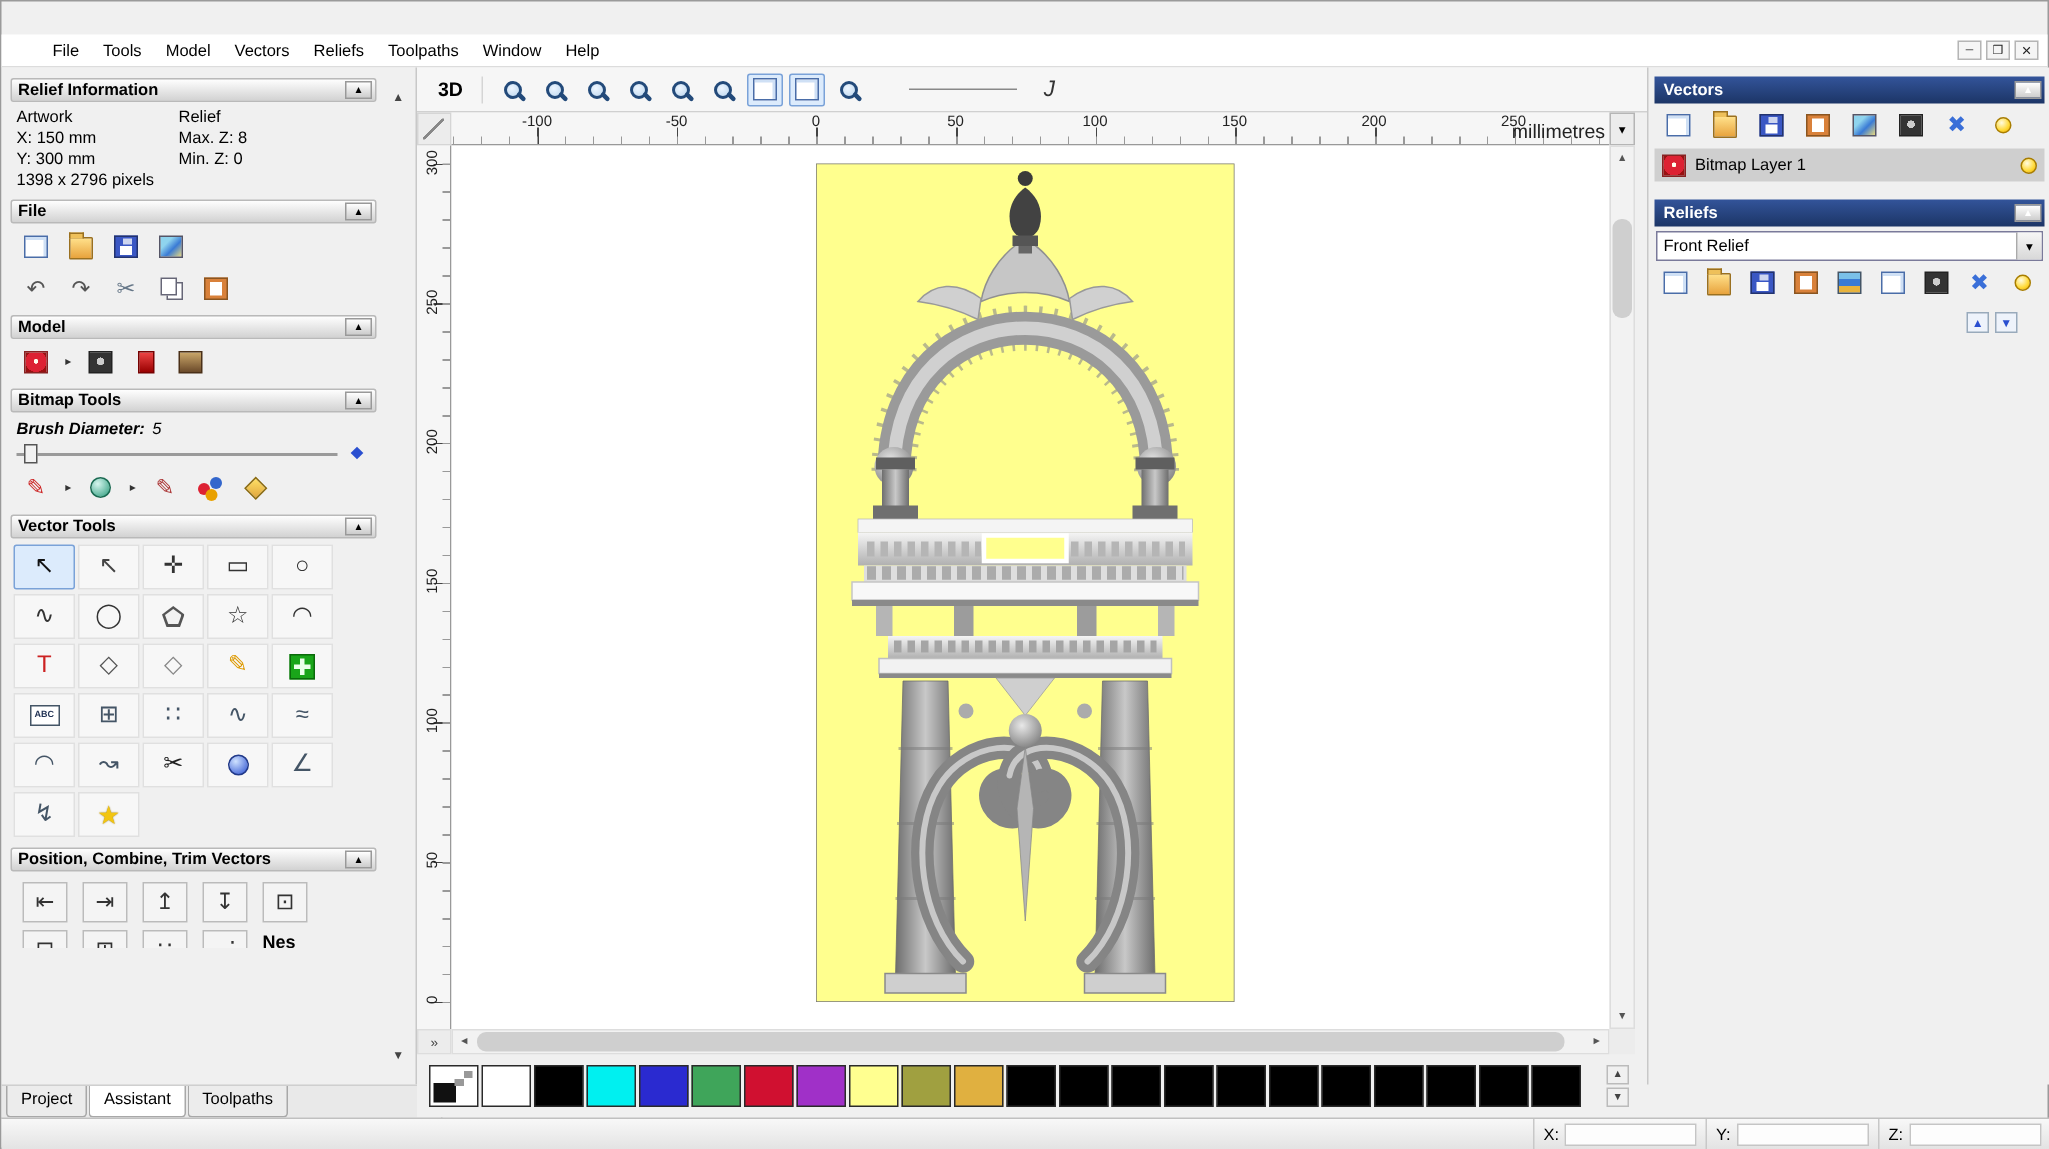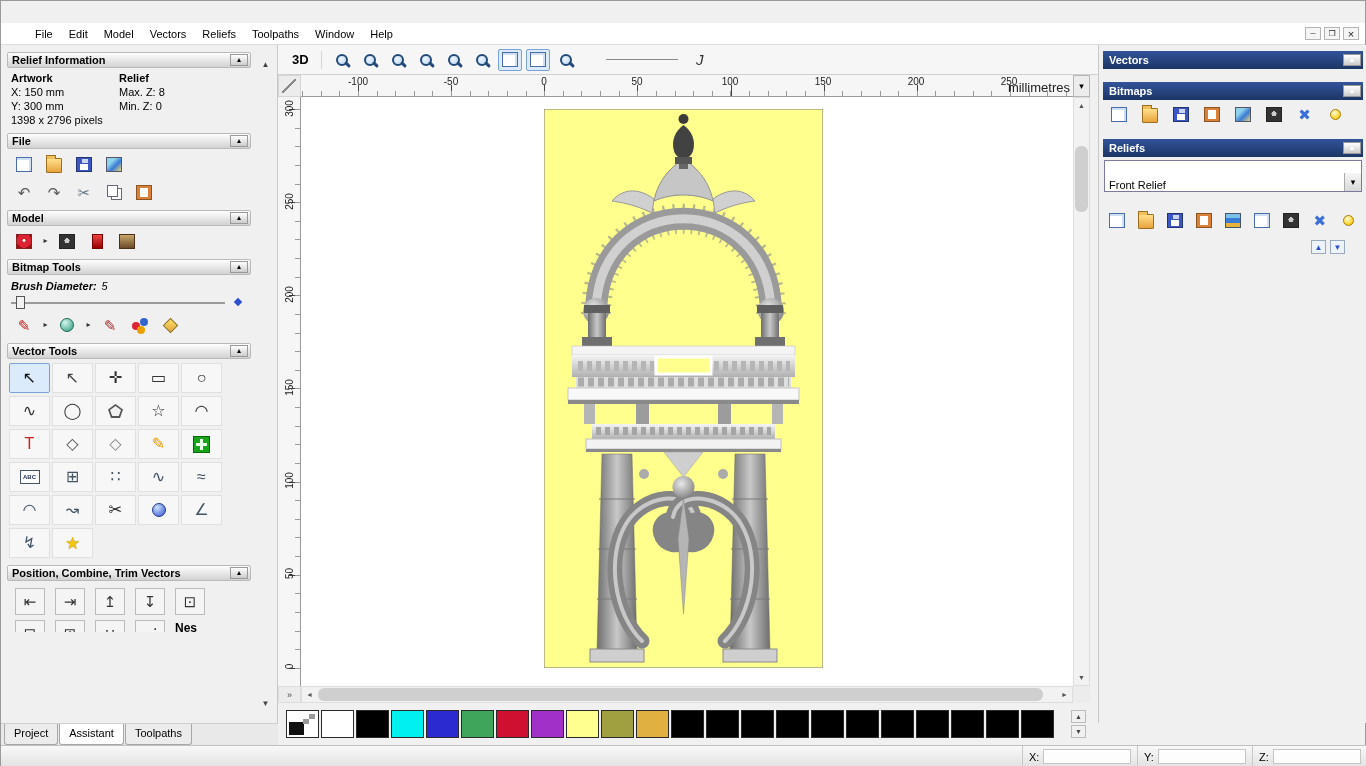--- a/index.html
+++ b/index.html
@@ -70,21 +70,21 @@
   .mi-relief-thumb{width:18px;height:12px;border-radius:50% 50% 42% 42%;background:radial-gradient(circle at 40% 35%,#eee,#999);border:1px solid #777}
   .mi-relief-thumb::after{content:"+";position:absolute;left:-5px;bottom:-5px;font-size:9px;color:#333}
 
   
   .left-panel{position:absolute;left:0;top:44px;width:277px;height:678px;background:#f0f0f0;border-right:1px solid #c8c8c8;padding:2px 26px 2px 6px;overflow:hidden}
   .sec-h{height:16px;display:flex;align-items:center;background:linear-gradient(#fefefe,#d2d2d2);border:1px solid #b9b9b9;border-radius:2px;padding:0 2px 0 4px;margin-top:5px}
   .sec-h .t{font-weight:bold;font-size:11px;flex:1}
   .col-btn{width:18px;height:12px;border:1px solid #999;background:linear-gradient(#fff,#ccc);display:flex;align-items:center;justify-content:center}
   .col-btn::before{content:"▴";font-size:8px;line-height:1}
   .pi-grid{display:grid;grid-template-columns:108px auto;padding:4px 2px 2px 4px;row-gap:2px;font-size:11px}
-  .b{font-weight:bold}
+  .b{font-weight:normal}
   .span2{grid-column:1 / span 2}
   .toolbar-row{display:flex;align-items:center;padding:2px 0 0 2px;flex-wrap:wrap}
   .brush-row{display:flex;gap:5px;padding:5px 2px 0 4px;font-size:11px}
   .brush-lb{font-weight:bold;font-style:italic}
   .brush-val{font-style:italic}
   .slider{position:relative;height:15px;margin:3px 10px 0 4px}
   .slider-track{position:absolute;left:0;right:16px;top:7px;height:2px;background:#9a9a9a}
   .slider-handle{position:absolute;left:5px;top:1px;width:9px;height:13px;background:#f2f2f2;border:1px solid #555}
   .slider-dot{position:absolute;right:0;top:4px;width:6px;height:6px;background:#2a4fd0;transform:rotate(45deg)}
   .vector-grid{display:grid;grid-template-columns:repeat(5,43px);padding:4px 0 2px 2px;row-gap:3px}
@@ -158,40 +158,40 @@
   .rp-toolbar{display:flex;align-items:center;padding:3px 0 2px 0}
   .rp-toolbar .ticon{width:29px;height:22px;margin:0 1px}
   .layer-row{display:flex;align-items:center;height:22px;margin-top:3px;padding:0 5px;gap:6px}
   .layer-row.selected{background:#cfcfcf}
   .layer-name{flex:1;font-size:11px}
   .arrow-ic::before{content:"▸";font-size:8px;color:#333}
   .layer-updown{display:flex;justify-content:flex-end;gap:4px;padding:7px 18px 0 0}
   .ud-btn{width:15px;height:14px;border:1px solid #9ab;background:#eef3fb;display:flex;align-items:center;justify-content:center;font-size:8px;color:#2a4fd0}
   .ud-up::before{content:"▲"}
   .ud-down::before{content:"▼"}
-  .combo{display:flex;height:32px;border:1px solid #7a7a9a;background:#fff;margin:3px 1px 14px 1px;align-items:flex-end}
+  .combo{display:flex;height:20px;border:1px solid #7a7a9a;background:#fff;margin:3px 1px 0 1px;align-items:center}
   .combo-text{flex:1;padding-left:4px;font-size:11px}
   .combo-btn{width:17px;height:18px;background:linear-gradient(#f6f6f6,#d8d8d8);border-left:1px solid #aaa;display:flex;align-items:center;justify-content:center}
   .combo-btn::before{content:"▾";font-size:9px}
   .right-tabs{position:absolute;left:1097px;top:722px;width:269px;height:22px;background:#e9e9e9;border-top:1px solid #cfcfcf;display:flex;align-items:stretch;padding-left:6px}
 
   
   .statusbar{position:absolute;left:0;top:744px;width:1366px;height:22px;background:linear-gradient(#f8f8f8,#e2e2e2);border-top:1px solid #c0c0c0;display:flex;align-items:center;justify-content:flex-end}
   .sb-seg{display:flex;align-items:center;width:115px;border-left:1px solid #c8c8c8;height:100%;padding-left:6px;gap:4px}
   .sb-field{flex:1;height:15px;background:#fdfdfd;border:1px solid #c5c5c5;margin-right:6px}
 </style>
 </head>
 <body>
 
 <div class="app">
 
 
   <div class="menubar">
     <span class="menu-item">File</span>
-    <span class="menu-item">Edit</span>
+    <span class="menu-item">Tools</span>
     <span class="menu-item">Model</span>
     <span class="menu-item">Vectors</span>
     <span class="menu-item">Reliefs</span>
     <span class="menu-item">Toolpaths</span>
     <span class="menu-item">Window</span>
     <span class="menu-item">Help</span>
     <div class="mdi-controls">
       <span class="md mdibtn min"></span>
       <span class="md mdibtn res"></span>
       <span class="md mdibtn cls"></span>
@@ -642,24 +642,20 @@
       </div>
     </div>
   </div>
 
   <div class="right-panel">
     <div class="rp-h">
       <span class="t">Vectors</span>
       <span class="col-btn"></span>
     </div>
 
-    <div class="rp-h" style="margin-top:13px">
-      <span class="t">Bitmaps</span>
-      <span class="col-btn"></span>
-    </div>
     <div class="rp-toolbar">
         <span class="ticon">
           <i class="mi mi-page"></i>
         </span>
         <span class="ticon">
           <i class="mi mi-folder"></i>
         </span>
         <span class="ticon">
           <i class="mi mi-disk"></i>
         </span>
@@ -672,20 +668,25 @@
         <span class="ticon">
           <i class="mi mi-pic-dark"></i>
         </span>
         <span class="ticon">
           <i class="gl" style="color: rgb(58, 111, 216);">✖</i>
         </span>
         <span class="ticon">
           <i class="mi mi-bulb"></i>
         </span>
       </div>
+    <div class="layer-row selected">
+      <i class="mi mi-pic-red"></i>
+      <span class="layer-name">Bitmap Layer 1</span>
+      <i class="mi mi-bulb"></i>
+    </div>
 
     <div class="rp-h" style="margin-top:12px">
       <span class="t">Reliefs</span>
       <span class="col-btn"></span>
     </div>
     <div class="combo">
       <span class="combo-text">Front Relief</span>
       <span class="combo-btn"></span>
     </div>
     <div class="rp-toolbar">

